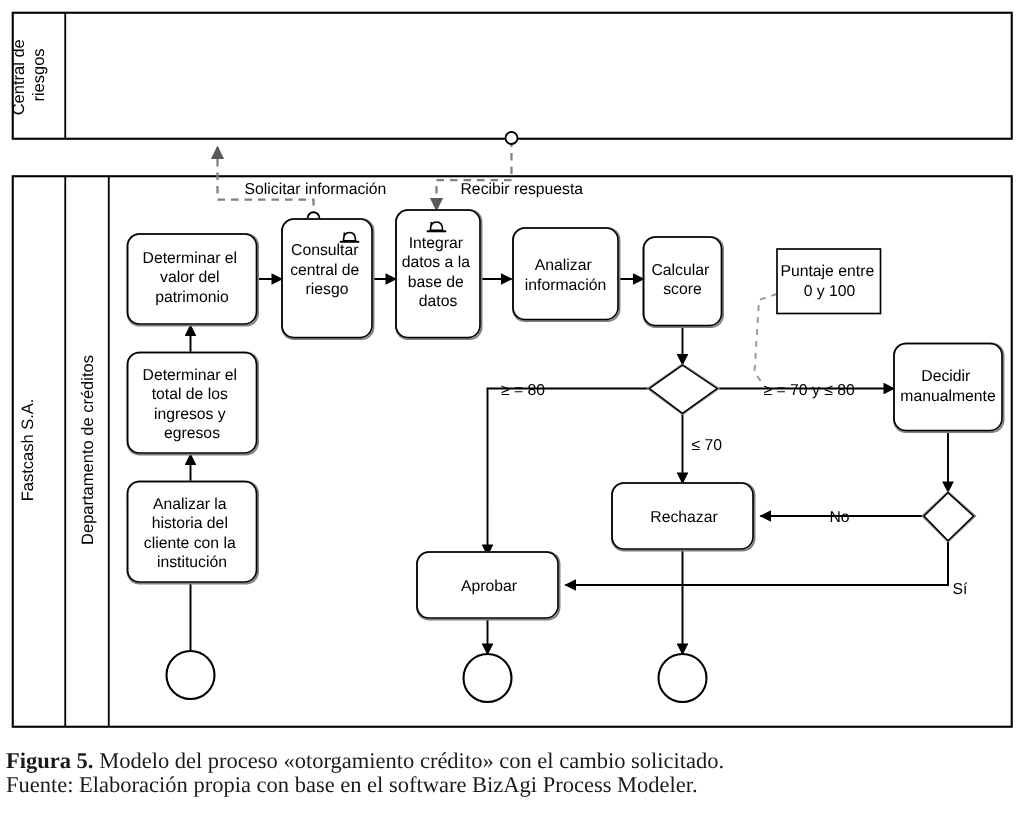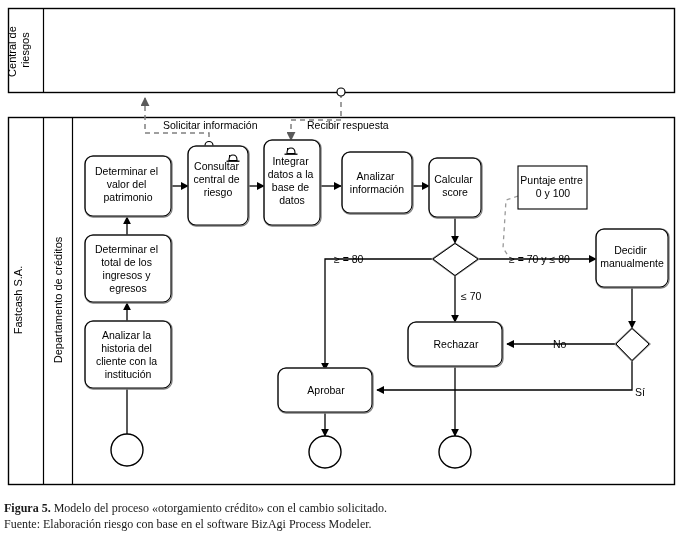--- a/index.html
+++ b/index.html
@@ -110,21 +110,21 @@
     stroke-width: 1.3;
     fill: none;
     stroke-dasharray: 4 4;
   }
   .caption {
     position: absolute;
     left: 4px;
     top: 500px;
     width: 670px;
     font-family: "Liberation Serif", serif;
-    font-size: 12px;
+    font-size: 15px;
     line-height: 16px;
     color: #1a1a1a;
   }
   .caption .fig-no {
     font-weight: bold;
   }
 </style>
 </head>
 <body>
 
@@ -345,16 +345,16 @@
     <circle class="event" cx="325" cy="452" r="16"></circle>
     <circle class="event" cx="455" cy="452" r="16"></circle>
 
   </svg>
 
   <div class="caption">
     <div>
       <span class="fig-no">Figura 5.</span>
       <span>Modelo del proceso «otorgamiento crédito» con el cambio solicitado.</span>
     </div>
-    <div>Fuente: Elaboración riesgo con base en el software BizAgi Process Modeler.</div>
+    <div>Fuente: Elaboración propia con base en el software BizAgi Process Modeler.</div>
   </div>
 
 </div>
 
 </body></html>

